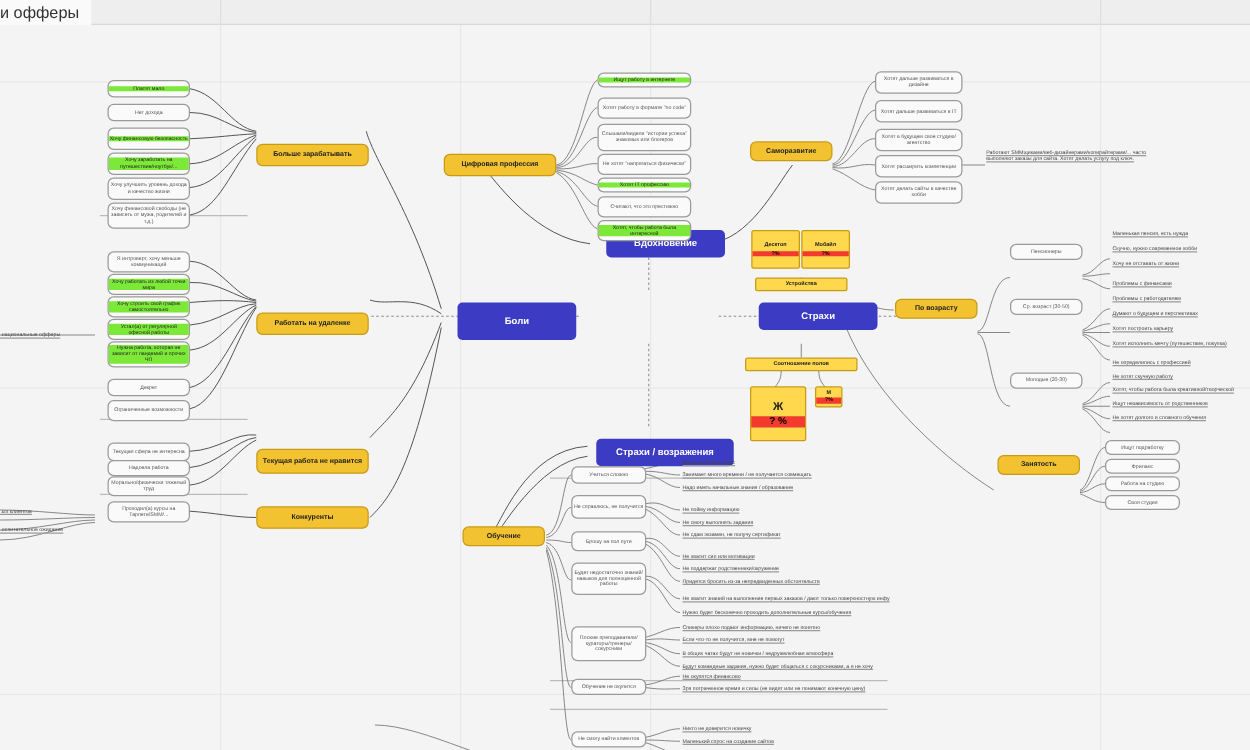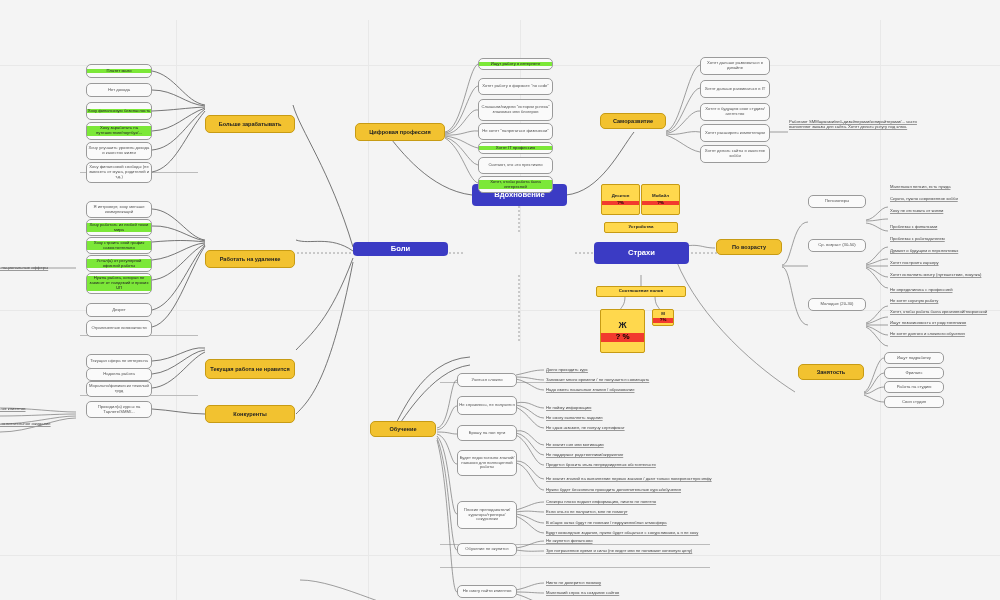--- a/index.html
+++ b/index.html
@@ -46,21 +46,21 @@
     text-align: center; line-height: 1.12; z-index: 10;
   }
   .node span { display: block; width: 100%; }
 
   .n-root {
     background: #111; color: #fff; border-radius: 7px;
     font-size: 11.5px; font-weight: bold; letter-spacing: .3px;
   }
   .n-blue {
     background: #3b3bc4; color: #fff; border-radius: 4px;
-    font-size: 7.6px; font-weight: bold;
+    font-size: 7.6px; font-weight: bold; margin-left: 13px;
   }
   .n-gold {
     background: #f2c230; color: #222; border: 1px solid #c79b14; border-radius: 5px;
     font-size: 5.6px; font-weight: bold;
   }
   .n-yellow {
     background: #ffd84d; color: #222; border: 1px solid #c79b14; border-radius: 2px;
     font-size: 4.4px; font-weight: bold;
   }
   .n-yellow-lg { font-size: 9px; }
@@ -79,20 +79,26 @@
     display: inline-block; background: #f23a2e; color: #000;
     font-weight: bold; padding: 0 1px;
   }
   .sep { position: absolute; height: 1px; background: #bbb; }
 </style>
 </head>
 <body>
 
 <div id="app">
 
+  <div id="tabbar">
+    <div id="tab-active">и офферы</div>
+    <div class="tab-sep" style="left:176px"></div>
+    <div class="tab-sep" style="left:520px"></div>
+    <div class="tab-sep" style="left:880px"></div>
+  </div>
 
   <div id="canvas">
 
     <div class="gridline-v" style="left:176px"></div>
     <div class="gridline-v" style="left:520px"></div>
     <div class="gridline-v" style="left:880px"></div>
     <div class="gridline-v" style="left:368px"></div>
     <div class="gridline-h" style="top:45px"></div>
     <div class="gridline-h" style="top:290px"></div>
     <div class="gridline-h" style="top:535px"></div>
@@ -223,28 +229,31 @@
       <path class="thin" d="M516,496 C530,502 534,513 544,513"></path>
       <path class="thin" d="M516,528 C530,526 534,521 544,521"></path>
       <path class="thin" d="M516,530 C530,532 534,531 544,531"></path>
       <path class="thin" d="M516,570 C530,567 534,563 544,563"></path>
       <path class="thin" d="M516,572 C530,572 534,573 544,573"></path>
       <path class="thin" d="M516,574 C530,578 534,583 544,583"></path>
       <path class="thin" d="M516,596 C530,594 534,592 544,592"></path>
     </svg>
 
 
-    <div class="node n-blue" style="left:353px; top:222px; width:95px; height:14px;">
+    <div class="node n-blue" style="left:353px; top:222px; width:95px; height:30px;">
       <span>Боли</span>
     </div>
     <div class="node n-blue" style="left:472px; top:164px; width:95px; height:22px;">
       <span>Вдохновение</span>
     </div>
     <div class="node n-blue" style="left:594px; top:222px; width:95px; height:22px;">
       <span>Страхи</span>
+    </div>
+    <div class="node n-blue" style="left:464px; top:331px; width:110px; height:22px;">
+      <span>Страхи / возражения</span>
     </div>
 
     <div class="node n-gold" style="left:205px; top:95px; width:90px; height:18px;">
       <span>Больше зарабатывать</span>
     </div>
     <div class="node n-gold" style="left:205px; top:230px; width:90px; height:18px;">
       <span>Работать на удаленке</span>
     </div>
     <div class="node n-gold" style="left:205px; top:339px; width:90px; height:20px;">
       <span>Текущая работа не нравится</span>

